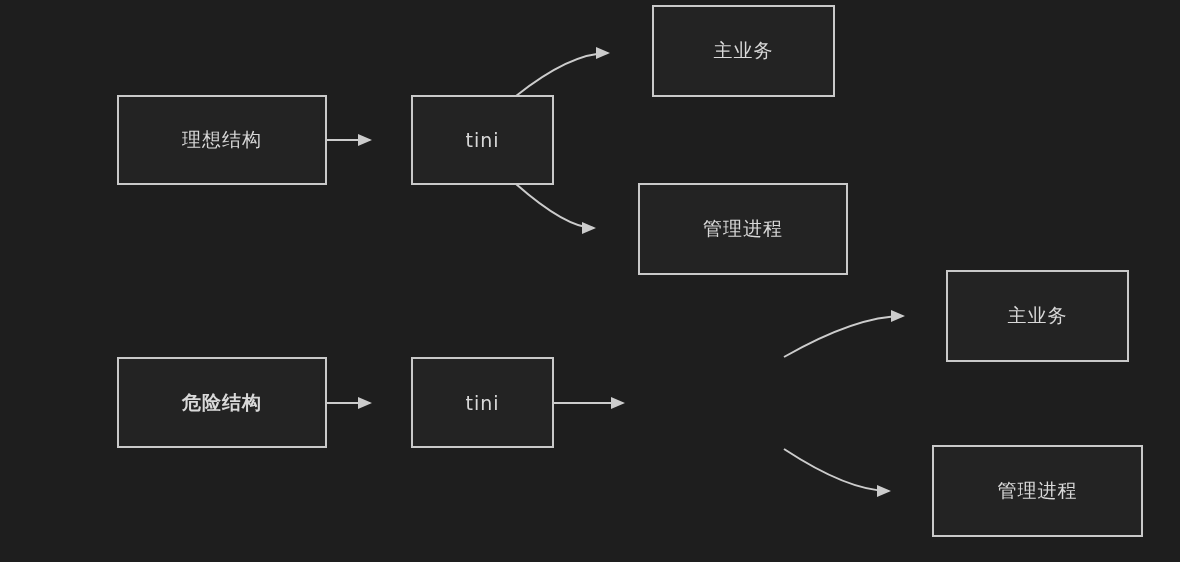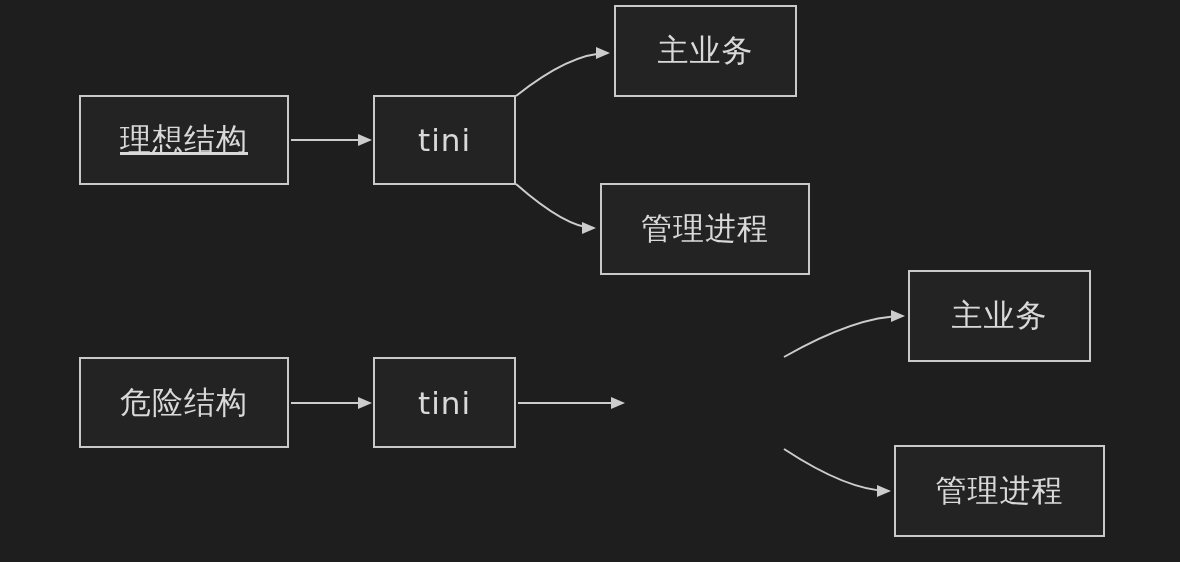--- a/index.html
+++ b/index.html
@@ -24,29 +24,30 @@
   }
   .node {
     position: absolute;
     box-sizing: border-box;
     border: 2px solid var(--node-border, #c9c9c9);
     background: var(--node-fill, #232323);
     color: var(--node-text, #d9d9d9);
     display: flex;
     align-items: center;
     justify-content: center;
-    font-size: 31px;
+    font-size: 19px;
     letter-spacing: 1px;
     white-space: nowrap;
+    margin-left: 38px;
   }
-  .n-ideal-root    { left: 79px;  top: 95px;  width: 210px; height: 90px; text-decoration: underline; }
+  .n-ideal-root    { left: 79px;  top: 95px;  width: 210px; height: 90px; }
   .n-ideal-init    { left: 373px; top: 95px;  width: 143px; height: 90px; }
   .n-ideal-main    { left: 614px; top: 5px;   width: 183px; height: 92px; }
   .n-ideal-manager { left: 600px; top: 183px; width: 210px; height: 92px; }
-  .n-danger-root   { left: 79px;  top: 357px; width: 210px; height: 91px; }
+  .n-danger-root   { left: 79px;  top: 357px; width: 210px; height: 91px; font-weight: bold; }
   .n-danger-init   { left: 373px; top: 357px; width: 143px; height: 91px; }
   .n-danger-shell  { left: 627px; top: 358px; width: 157px; height: 90px; }
   .n-danger-main   { left: 908px; top: 270px; width: 183px; height: 92px; }
   .n-danger-manager{ left: 894px; top: 445px; width: 211px; height: 92px; }
 </style>
 </head>
 <body>
 
 <div class="canvas">
 

